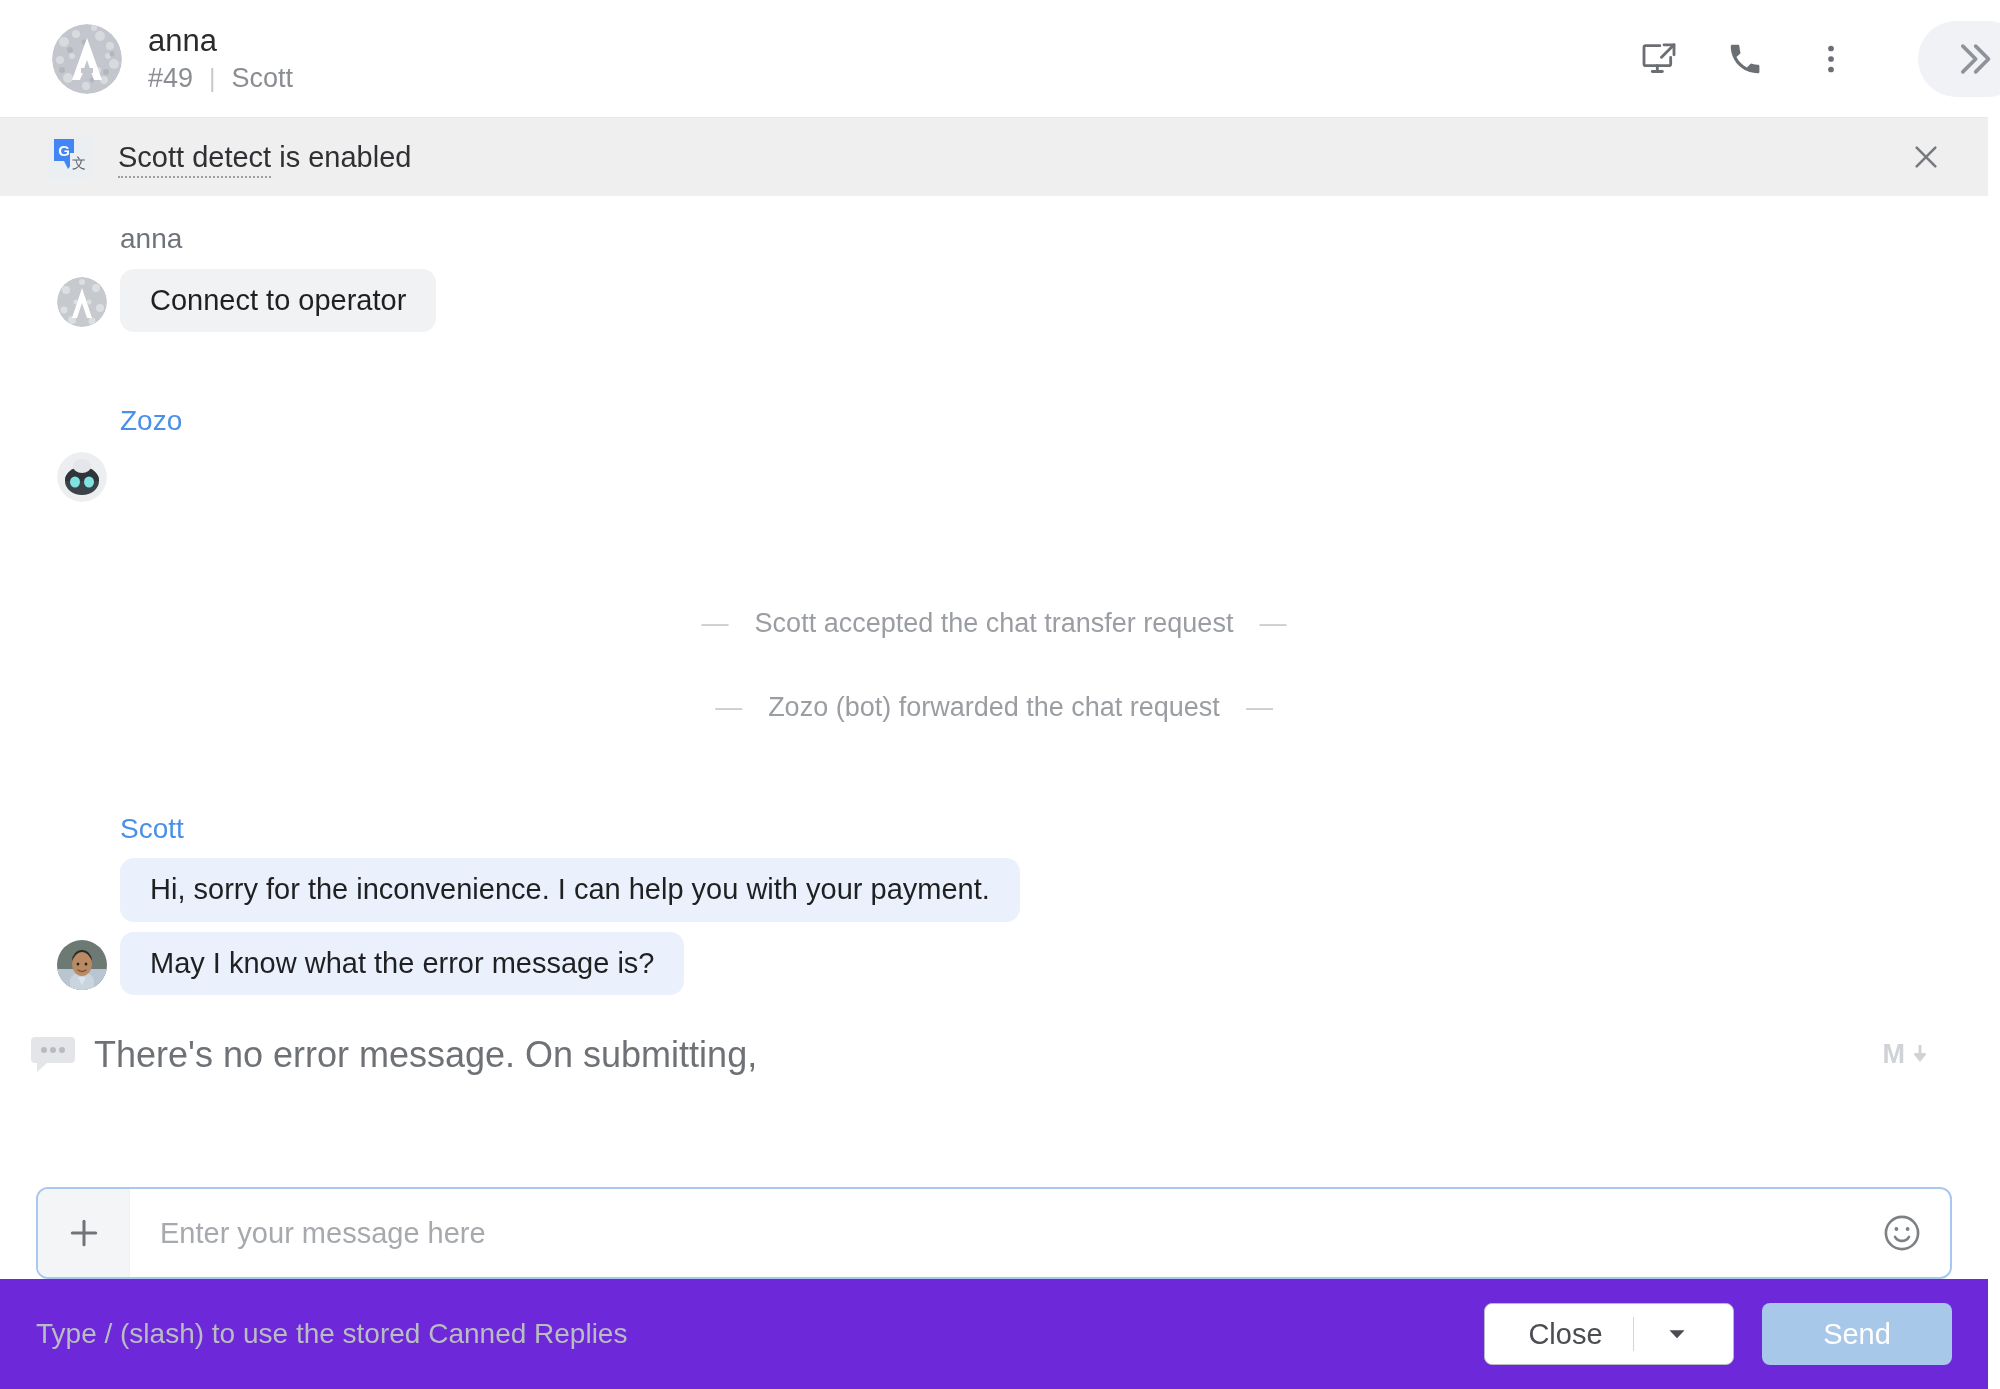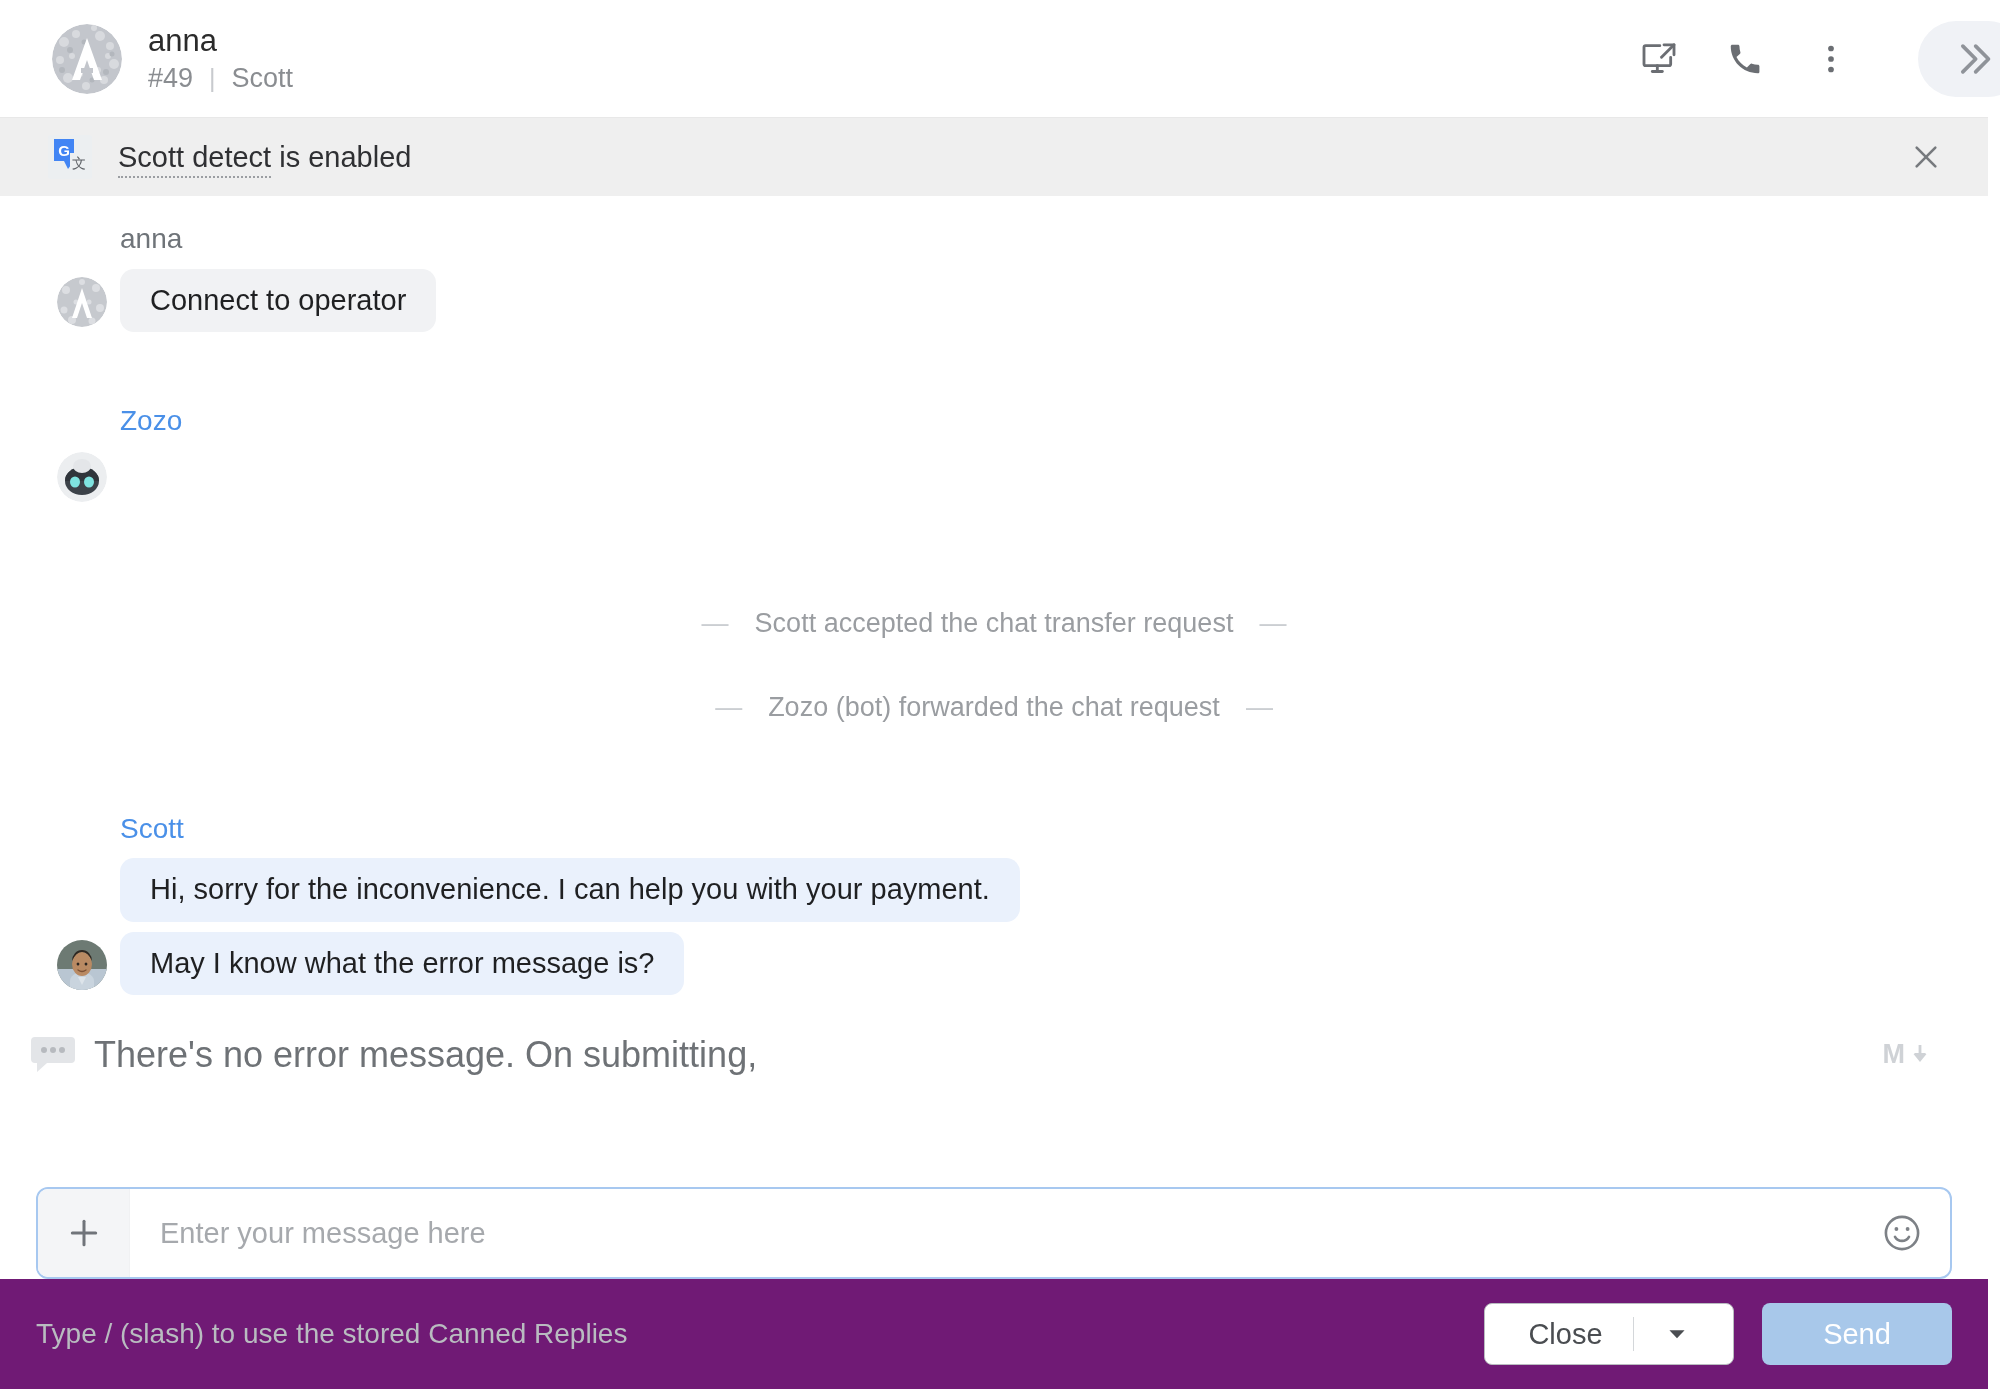--- a/index.html
+++ b/index.html
@@ -297,21 +297,21 @@
   }
   .emoji-btn svg { display: block; }
 
   
   .bottom-bar {
     height: 110px;
     min-height: 110px;
     display: flex;
     align-items: center;
     padding: 8px 36px;
-    background: #701a75;
+    background: #6d28d9;
   }
   .canned-hint {
     font-size: 28px;
     color: #b9bcc0;
     line-height: 1.2;
   }
   .bottom-actions {
     margin-left: auto;
     display: flex;
     align-items: center;

